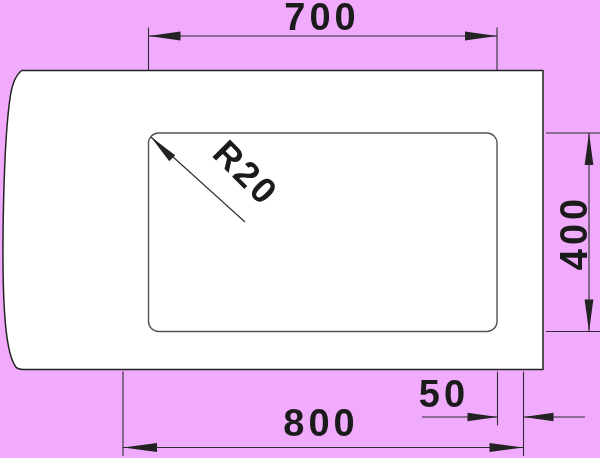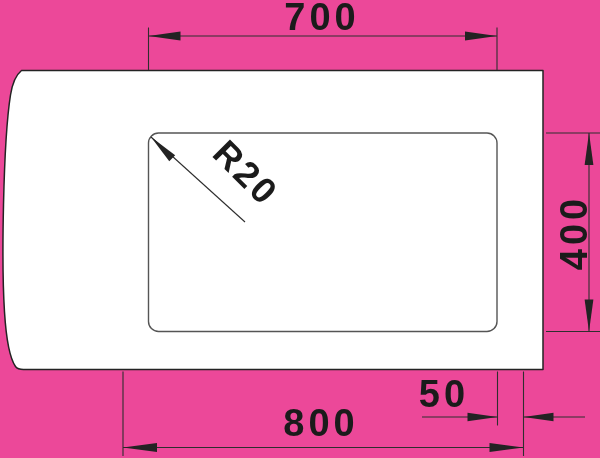--- a/index.html
+++ b/index.html
@@ -8,21 +8,21 @@
     background: #ffffff;
     width: 600px;
     height: 458px;
     overflow: hidden;
     font-family: "Liberation Sans", sans-serif;
   }
   .stage {
     position: relative;
     width: 600px;
     height: 458px;
-    background: #ec4899;
+    background: #f0abfc;
   }
   svg { display: block; }
   .outline {
     fill: #ffffff;
     stroke: #232323;
     stroke-width: 1.5;
     stroke-linejoin: round;
   }
   .cutout {
     fill: #ffffff;

